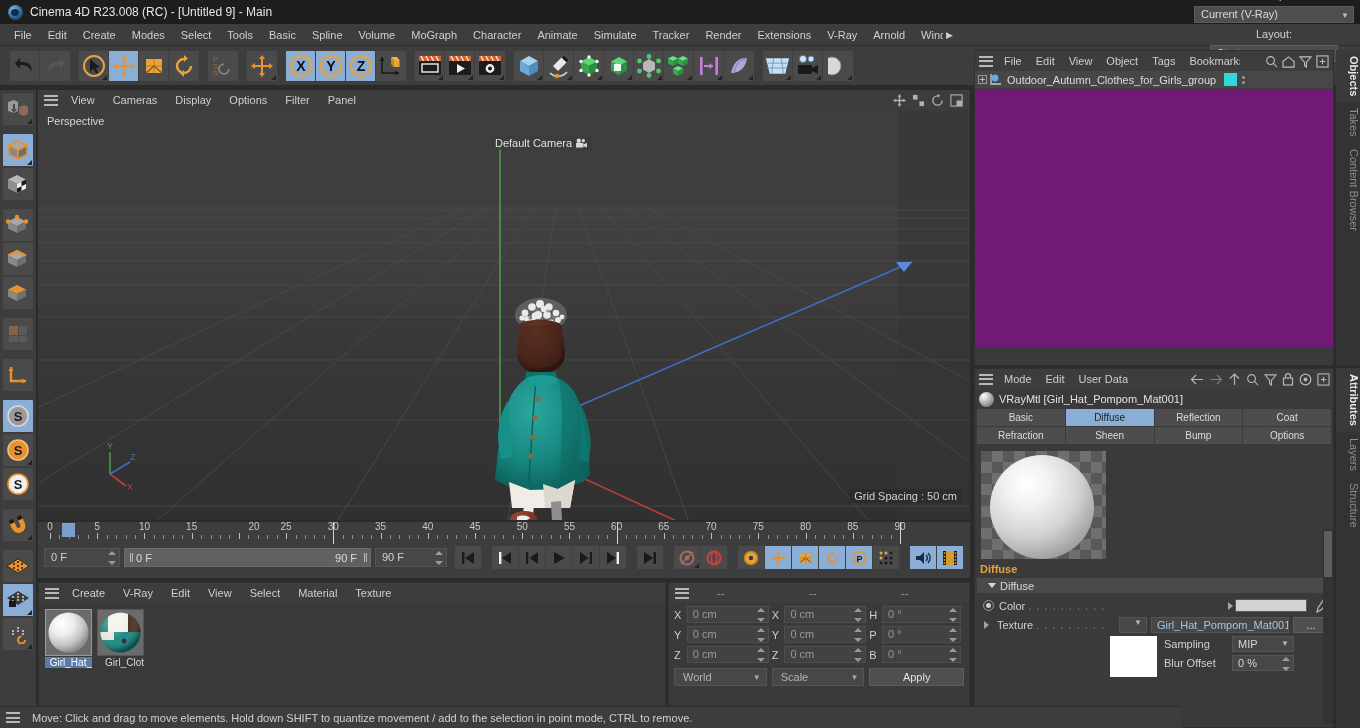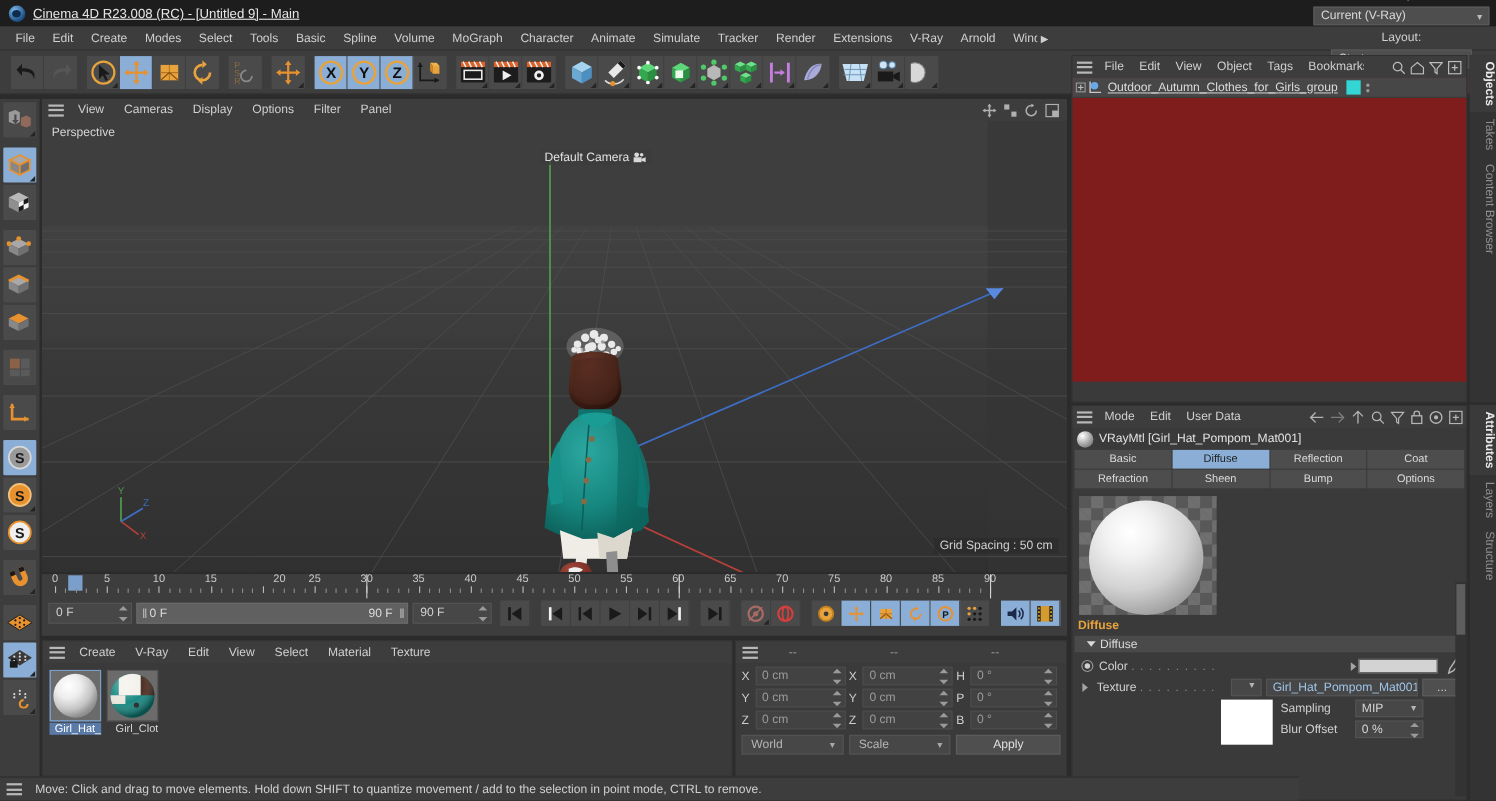--- a/index.html
+++ b/index.html
@@ -21,21 +21,21 @@
   }
   .title-logo {
     width: 15px; height: 15px; border-radius: 50%;
     background: radial-gradient(circle at 35% 30%, #7fb8e8, #1c4f85 70%);
     margin-right: 7px; flex: none; position: relative;
   }
   .title-logo:after{
     content:""; position:absolute; left:3px; top:4px; width:8px; height:7px;
     border-radius:50%; background:#0d2d4f;
   }
-  .title-text { white-space: nowrap; text-decoration: underline; }
+  .title-text { white-space: nowrap; }
   .win-buttons { margin-left: auto; display: flex; height: 24px; }
   .win-btn {
     width: 45px; height: 24px; display: flex; align-items: center;
     justify-content: center; color: #d8d8d8; font-size: 12px;
   }
 
   
   .menubar {
     height: 22px; background: #3d3d3d; display: flex; align-items: center;
     padding-left: 6px; border-bottom: 1px solid #2e2e2e;
@@ -196,21 +196,21 @@
     position: absolute; left: 974px; top: 50px; width: 360px; height: 316px;
     background: #3a3a3a; border: 1px solid #303030;
   }
   .om-header { height: 20px; background: #3d3d3d; display: flex; align-items: center; padding-left: 4px; }
   .om-menu { padding: 0 7px; line-height: 20px; font-size: 11px; color: #cfcfcf; }
   .om-icons { margin-left: auto; display: flex; gap: 4px; padding-right: 4px; align-items: center; }
   .om-row {
     height: 18px; background: #474747; display: flex; align-items: center; padding-left: 3px;
     border-bottom: 1px solid #3b3b3b; font-size: 11px; color: #dcdcdc;
   }
-  .om-body { background: #7f1d1d; height: 276px; text-decoration: underline; }
+  .om-body { background: #701a75; height: 276px; }
   .om-plus {
     width: 9px; height: 9px; border: 1px solid #9a9a9a; margin-right: 3px; position: relative; flex: none;
   }
   .om-plus:before { content:""; position:absolute; left:3px; top:1px; width:1px; height:5px; background:#bdbdbd;}
   .om-plus:after { content:""; position:absolute; left:1px; top:3px; width:5px; height:1px; background:#bdbdbd;}
   .om-objicon { width: 13px; height: 13px; margin-right: 4px; flex: none; }
   .om-tag { width: 13px; height: 13px; background: #34d5d5; margin-left: 8px; flex: none; }
   .om-dots { margin-left: 5px; display: flex; flex-direction: column; gap: 2px; }
   .om-dots i { width: 3px; height: 3px; background: #9a9a9a; border-radius: 50%; display: block; }
 

